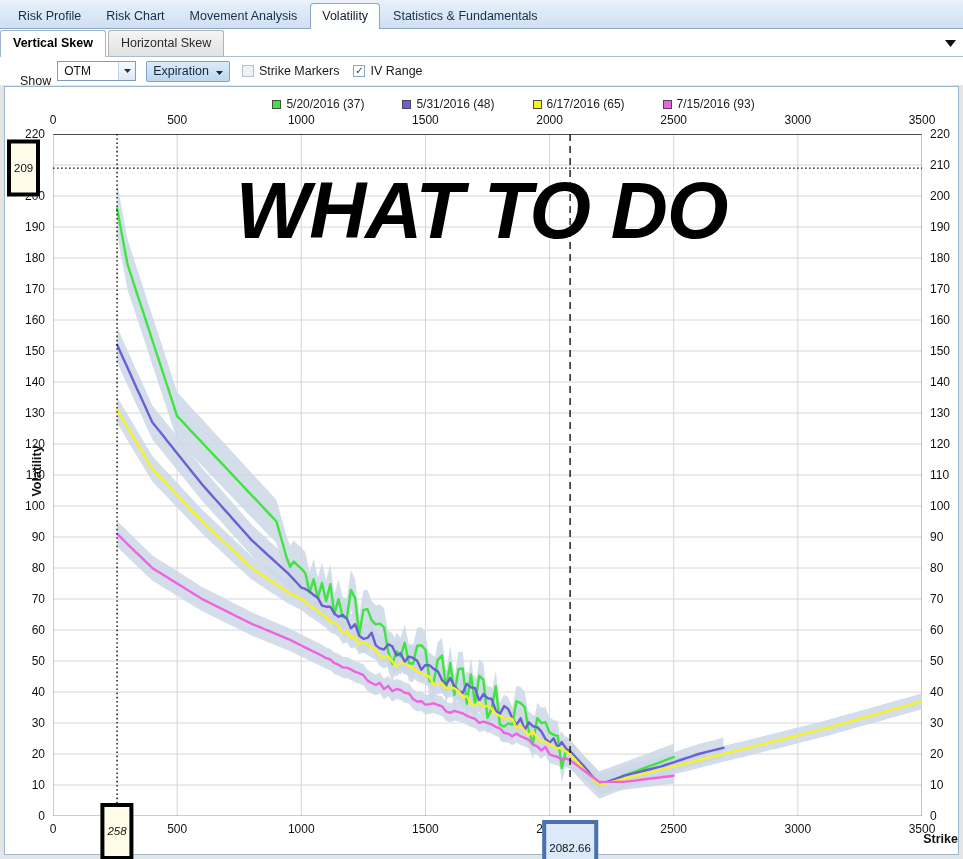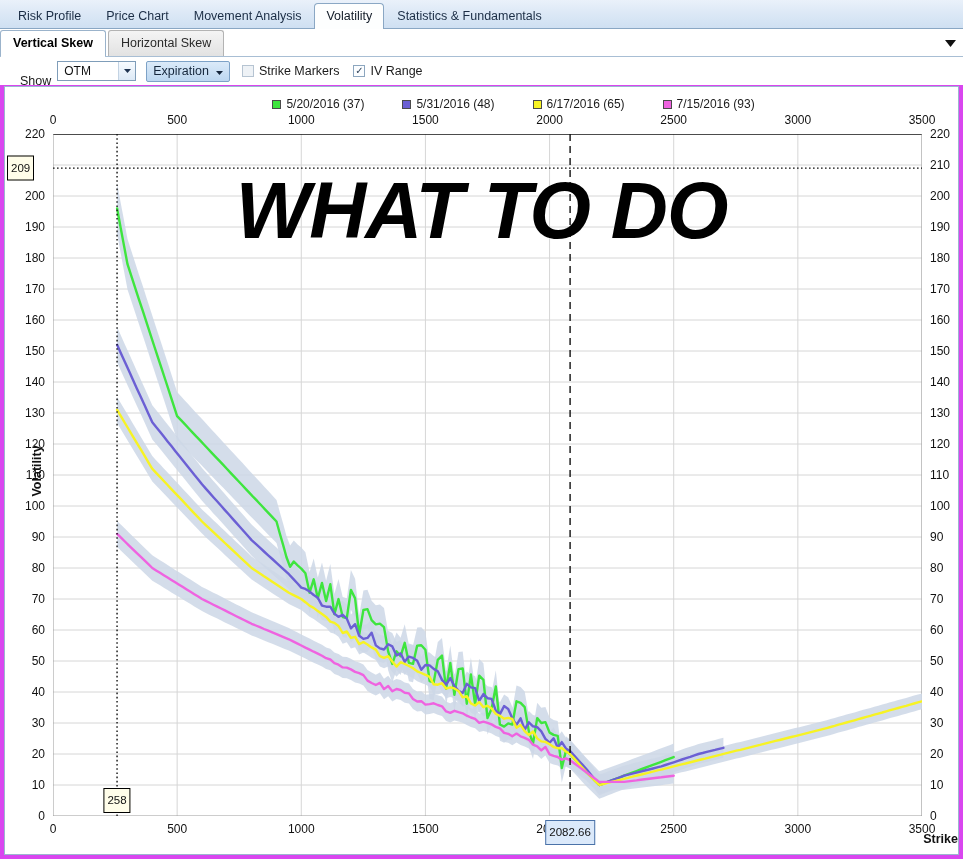--- a/index.html
+++ b/index.html
@@ -2,21 +2,21 @@
 <html><head>
 <meta charset="utf-8">
 <style>
   html,body{margin:0;padding:0;}
   body{
     width:963px;height:859px;overflow:hidden;
     font-family:"Liberation Sans", sans-serif;
     background:#ffffff;
     -webkit-font-smoothing:antialiased;
   }
-  #app{position:relative;width:963px;height:859px;background:#d946ef;}
+  #app{position:relative;width:963px;height:859px;background:#e5e5e5;}
 
   
   .tabstrip{
     position:absolute;left:0;top:0;width:963px;height:29px;
     background:linear-gradient(to bottom,#eaf1fa 0%,#dce8f6 48%,#cfe0f2 100%);
     border-bottom:1px solid #8aa7c4;
     display:flex;align-items:flex-end;padding-left:6px;box-sizing:border-box;
   }
   .tab{
     font-size:12.5px;color:#1b2d45;
@@ -123,21 +123,21 @@
 
   
   .axlabel{position:absolute;font-size:12px;color:#111;white-space:nowrap;}
   .ax-top .axlabel{transform:translate(-50%,-100%);}
   .ax-bottom .axlabel{transform:translate(-50%,0);}
   .ax-left .axlabel{transform:translate(-100%,-50%);}
   .ax-right .axlabel{transform:translate(0,-50%);}
 
   .marker-box{
     position:absolute;font-size:11.5px;color:#111;background:#fffde9;
-    border:1px solid #000000;padding:5px 3px;line-height:13px;white-space:nowrap;
+    border:4px solid #000000;padding:18px 3px;line-height:13px;white-space:nowrap;
   }
   .marker-box.blue{background:#dbe9fa;border-color:#4a72a8;}
 
   .ylabel-title{
     position:absolute;left:6px;top:50%;
     transform:translateY(-50%) rotate(-90deg);transform-origin:center;
     font-size:12.5px;font-weight:bold;color:#111;
   }
   .xlabel-title{
     position:absolute;left:0;right:0;bottom:8px;text-align:right;
@@ -155,21 +155,21 @@
   }
   .overlay div.l2,.overlay div.l3,.overlay div.l4{font-size:79px;}
 </style>
 </head>
 <body>
 
 <div id="app">
 
   <div class="tabstrip">
     <div class="tab"><span>Risk Profile</span></div>
-    <div class="tab"><span>Price Chart</span></div>
+    <div class="tab"><span>Risk Chart</span></div>
     <div class="tab"><span>Movement Analysis</span></div>
     <div class="tab active"><span>Volatility</span></div>
     <div class="tab"><span>Statistics &amp; Fundamentals</span></div>
   </div>
 
   <div class="subtabstrip">
     <div class="subtab active"><span>Vertical Skew</span></div>
     <div class="subtab"><span>Horizontal Skew</span></div>
     <div class="subtab-spacer"></div>
     <div class="subtab-chevron">
@@ -354,21 +354,21 @@
           <div class="axlabel" style="left: 877px; top: 217px;">150</div>
           <div class="axlabel" style="left: 877px; top: 186px;">160</div>
           <div class="axlabel" style="left: 877px; top: 155px;">170</div>
           <div class="axlabel" style="left: 877px; top: 124px;">180</div>
           <div class="axlabel" style="left: 877px; top: 93px;">190</div>
           <div class="axlabel" style="left: 877px; top: 62px;">200</div>
           <div class="axlabel" style="left: 877px; top: 31px;">210</div>
           <div class="axlabel" style="left: 877px; top: 0px;">220</div>
         </div>
       <div id="marker-layer">
-          <div class="marker-box" style="left: 64.0577px; top: 654px; transform: translateX(-50%);">258</div>
+          <div class="marker-box" style="left: 64.0577px; top: 669px; transform: translateX(-50%); font-style: italic;">258</div>
           <div class="marker-box blue" style="left: 517.095px; top: 686px; transform: translateX(-50%);">2082.66</div>
           <div class="marker-box" style="left: -46px; top: 34.1px; transform: translateY(-50%);">209</div>
         </div>
     </div>
   </div>
 
   <div class="overlay">
     <div class="l1">WHAT TO DO</div>
   </div>
 

